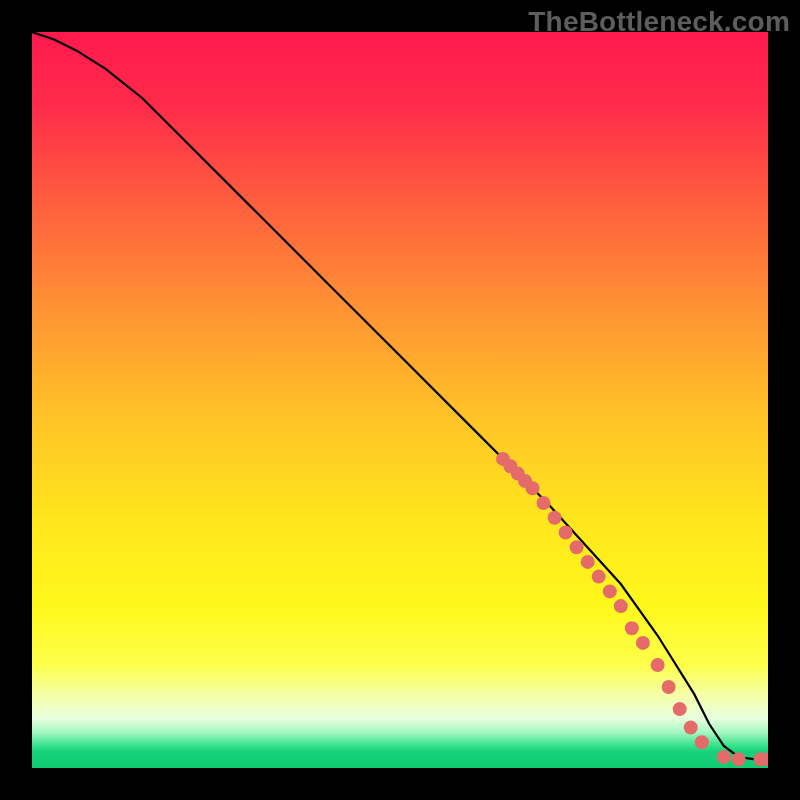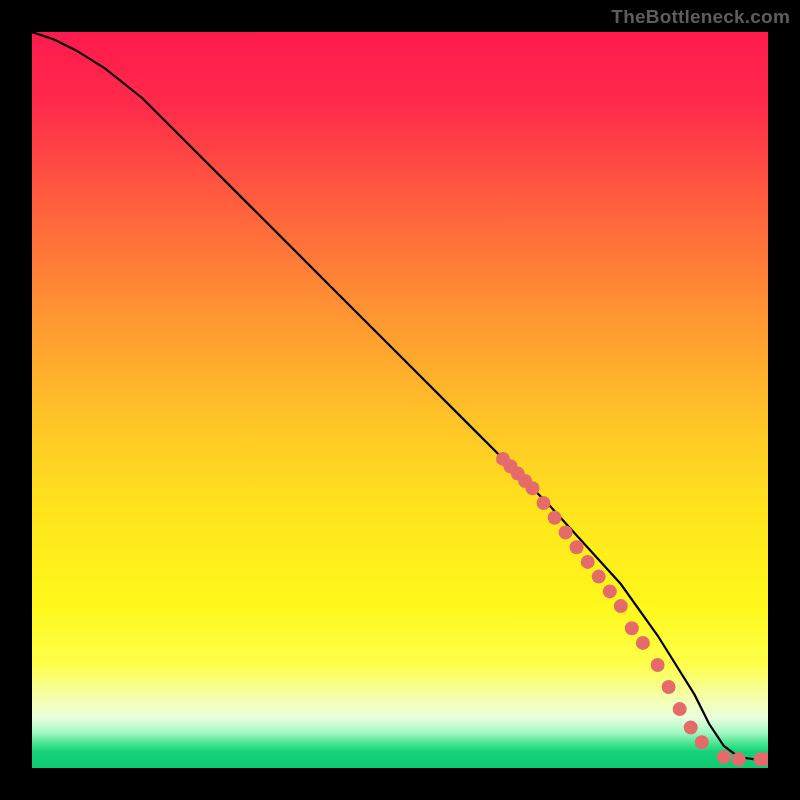--- a/index.html
+++ b/index.html
@@ -20,21 +20,21 @@
     background: #000;
   }
   .plot-bg {
     position: absolute;
     left: 0; top: 0; width: 100%; height: 100%;
   }
   .watermark {
     position: absolute;
     top: 6px;
     right: 10px;
-    font-size: 19px;
+    font-size: 28px;
     font-weight: 600;
     color: #5d5d5d;
     letter-spacing: 0.2px;
     font-family: Arial, Helvetica, sans-serif;
   }
   svg.curve {
     position: absolute;
     left: 32px;
     top: 32px;
     width: 736px;

